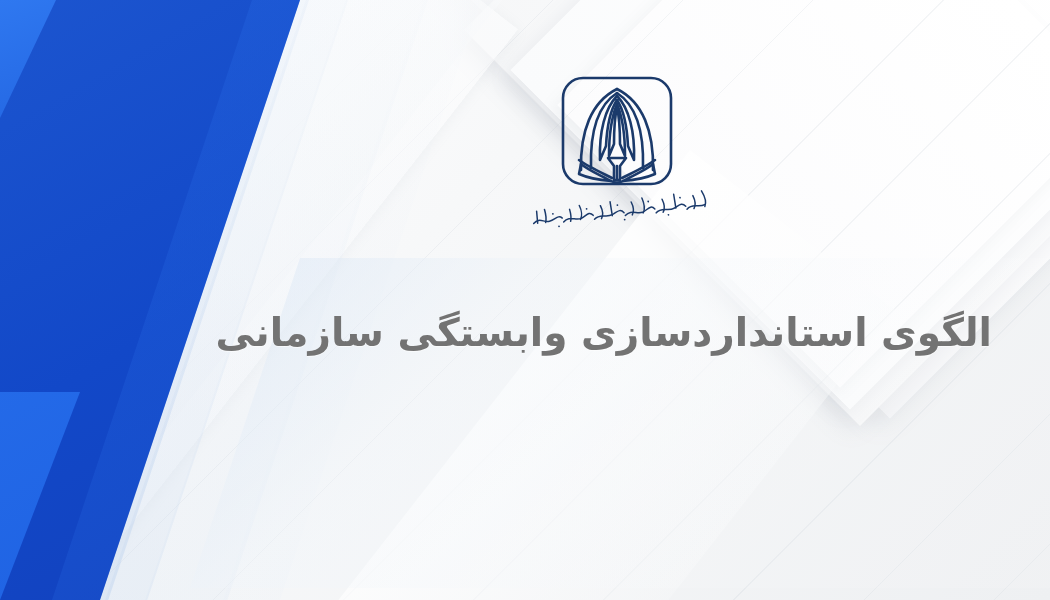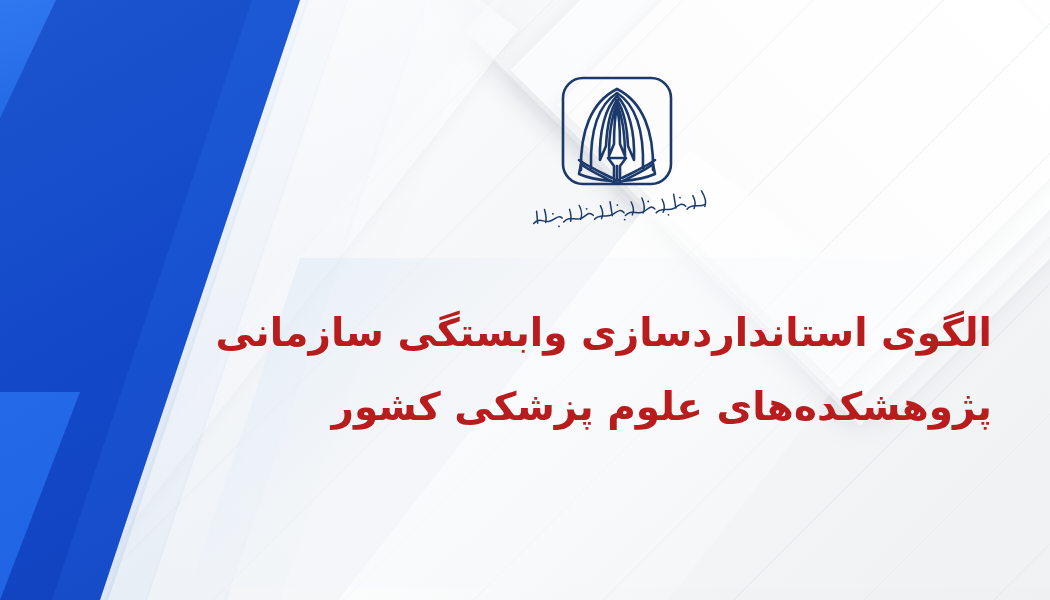--- a/index.html
+++ b/index.html
@@ -188,21 +188,21 @@
     top: 296px;
     width: 820px;
     text-align: right;
     direction: rtl;
   }
   .title-line {
     font-family: "DejaVu Sans", "Liberation Sans", sans-serif;
     font-weight: bold;
     font-size: 39px;
     line-height: 74px;
-    color: #b91c1c;
+    color: #737373;
     letter-spacing: 0px;
     white-space: nowrap;
     text-shadow: 0 1px 0 rgba(255,255,255,.55);
   }
   .title-line-2 { padding-left: 36px; }
 </style>
 </head>
 <body>
 
 <div id="slide">
@@ -291,16 +291,15 @@
         <circle cx="156" cy="17" r="0.9" fill="#1b3a6b" stroke="none"></circle>
         <circle cx="33" cy="35" r="0.9" fill="#1b3a6b" stroke="none"></circle>
         <circle cx="99" cy="34" r="0.9" fill="#1b3a6b" stroke="none"></circle>
         <circle cx="143" cy="33" r="0.9" fill="#1b3a6b" stroke="none"></circle>
       </g>
     </svg>
   </div>
 
   <div class="title-block">
     <div class="title-line title-line-1">الگوی استانداردسازی وابستگی سازمانی</div>
-    <div class="title-line title-line-2">پژوهشکده‌های علوم پزشکی کشور</div>
   </div>
 
 </div>
 
 </body></html>

